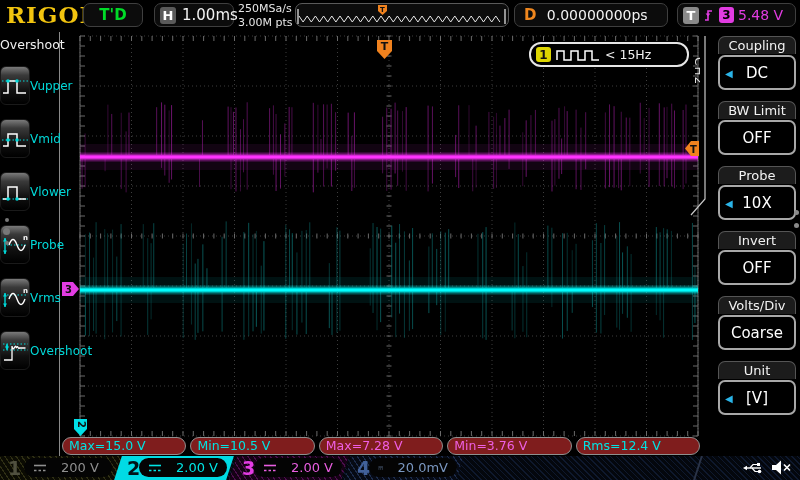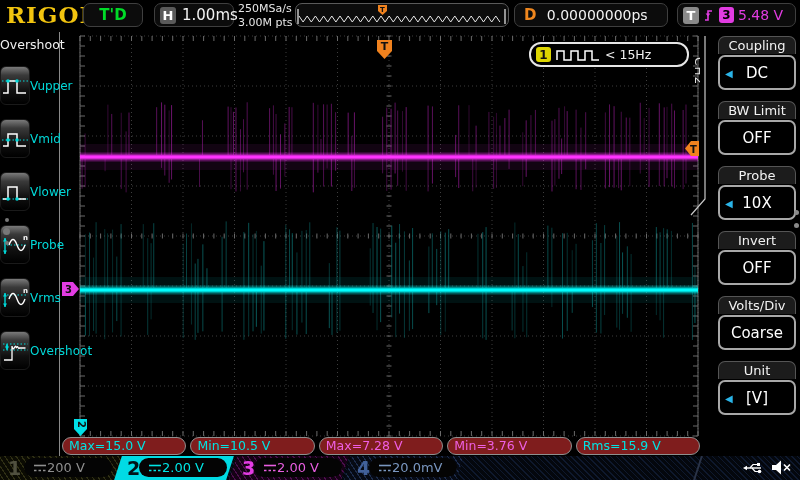--- a/index.html
+++ b/index.html
@@ -66,21 +66,21 @@
       repeating-linear-gradient(45deg,rgba(40,70,130,.28) 0 1px,transparent 1px 4px),#04070d;overflow:hidden;}
   .ch-band{position:absolute;top:0;height:24px;transform:skewX(-18deg);}
   #band1{left:-10px;width:130px;background:repeating-linear-gradient(45deg,rgba(130,130,60,.30) 0 1px,transparent 1px 4px),#0b0b03;}
   #band2{left:118px;width:112px;background:#00dbe4;}
   #band3{left:233px;width:112px;background:repeating-linear-gradient(45deg,rgba(200,40,200,.30) 0 1px,transparent 1px 4px),#150215;}
   #band4{left:348px;width:112px;background:repeating-linear-gradient(45deg,rgba(80,120,200,.30) 0 1px,transparent 1px 4px),#060a14;}
   .ch-num{position:absolute;top:0;font-weight:bold;font-size:19px;line-height:24px;}
   #num1{left:8px;color:#50503f;} #num2{left:127px;color:#001418;}
   #num3{left:242px;color:#e23ce2;} #num4{left:357px;color:#41619b;}
   .ch-valbox{position:absolute;top:2px;height:19px;border-radius:10px;background:#040404;
-             display:flex;align-items:center;gap:0;padding:0 9px;font-size:13px;box-sizing:border-box;}
+             display:flex;align-items:center;gap:14px;padding:0 9px;font-size:13px;box-sizing:border-box;}
   #vb1{left:24px;width:88px;color:#8f8f8f;}
   #vb2{left:139px;width:88px;color:#00e5e5;}
   #vb3{left:254px;width:88px;color:#e85ee0;}
   #vb4{left:369px;width:88px;color:#7a97c0;}
   .diag-sep{position:absolute;left:697px;top:0;width:2px;height:24px;background:#2a3347;transform:skewX(-18deg);}
   #tray-icons{position:absolute;left:742px;top:3px;display:flex;gap:6px;align-items:center;}
   svg{display:block;}
   #overlay{position:absolute;left:0;top:0;pointer-events:none;}
 </style>
 </head>
@@ -921,21 +921,21 @@
         <span></span>
         <span></span>
       </div>
   </div>
 
   <div id="measure-bar">
     <div class="meas-box" style="color: rgb(0, 227, 227);">Max=15.0 V</div>
     <div class="meas-box" style="color: rgb(0, 227, 227);">Min=10.5 V</div>
     <div class="meas-box" style="color: rgb(239, 95, 228);">Max=7.28 V</div>
     <div class="meas-box" style="color: rgb(239, 95, 228);">Min=3.76 V</div>
-    <div class="meas-box" style="color: rgb(0, 227, 227);">Rms=15.9 V</div>
+    <div class="meas-box" style="color: rgb(0, 227, 227);">Rms=12.4 V</div>
   </div>
 
   <div id="channel-bar">
     <div class="ch-band" id="band1"></div>
     <div class="ch-band" id="band2"></div>
     <div class="ch-band" id="band3"></div>
     <div class="ch-band" id="band4"></div>
     <div class="diag-sep"></div>
 
     <div class="ch-num" id="num1">1</div>

